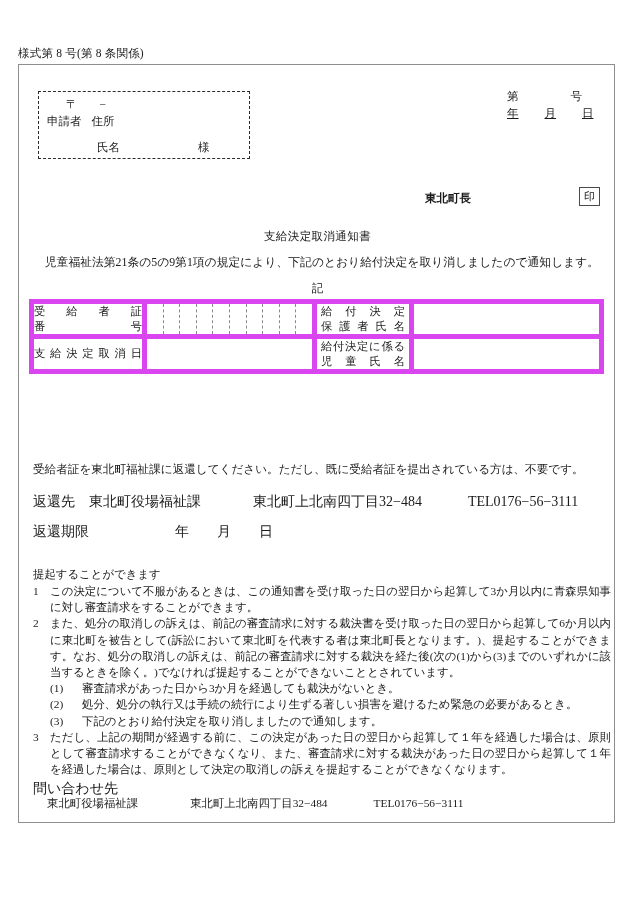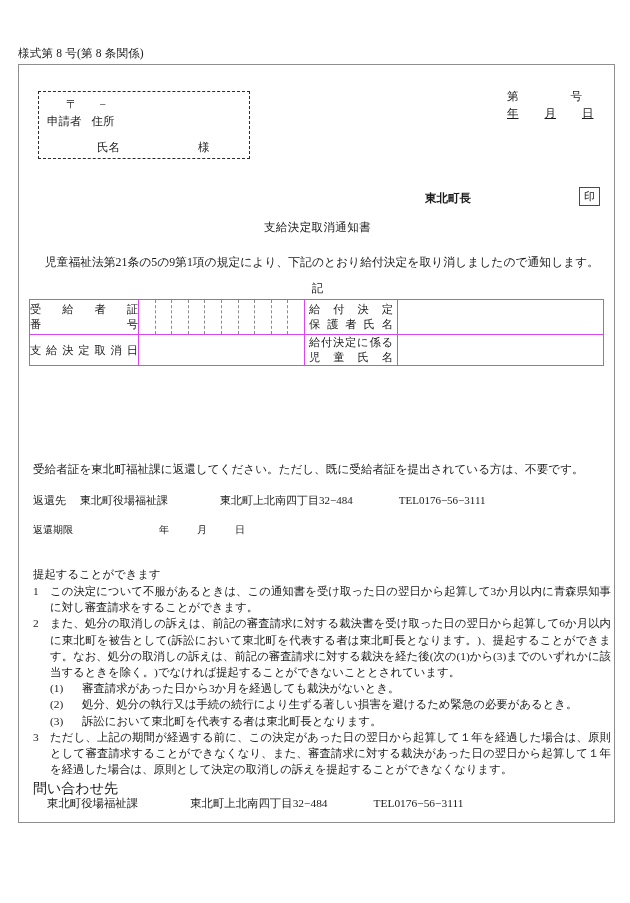--- a/index.html
+++ b/index.html
@@ -112,21 +112,21 @@
     box-sizing: border-box;
     font-size: 11px;
     line-height: 17px;
     text-align: center;
   }
 
   
   .doc-title {
     position: absolute;
     left: 0;
-    top: 155px;
+    top: 164px;
     width: 597px;
     text-align: center;
     font-size: 11.5px;
     letter-spacing: 0.4px;
   }
 
   
   .lead {
     position: absolute;
     left: 14px;
@@ -149,21 +149,21 @@
   
   .main-table {
     position: absolute;
     left: 10px;
     top: 234px;
     width: 575px;
     border-collapse: collapse;
     table-layout: fixed;
   }
   .main-table td {
-    border: 1px solid #d946ef;
+    border: 5px solid #d946ef;
     font-size: 11.3px;
     padding: 0;
     vertical-align: middle;
   }
   .col-lbl  { width: 108px; }
   .col-val1 { width: 165px; }
   .col-lbl2 { width: 92px; }
 
   .lbl-cell {
     text-align: center;
@@ -209,32 +209,32 @@
     position: absolute;
     left: 14px;
     top: 397px;
     font-size: 11.6px;
     white-space: nowrap;
   }
   .return-to {
     position: absolute;
     left: 14px;
     top: 428px;
-    font-size: 11px;
+    font-size: 14px;
     white-space: nowrap;
   }
   .return-to .office { margin-left: 14px; }
   .return-to .addr   { margin-left: 52px; }
   .return-to .tel    { margin-left: 46px; }
 
   .return-due {
     position: absolute;
     left: 14px;
     top: 458px;
-    font-size: 10px;
+    font-size: 14px;
     white-space: nowrap;
   }
   .return-due .y { margin-left: 86px; }
   .return-due .m { margin-left: 28px; }
   .return-due .d { margin-left: 28px; }
 
   
   .appeal-head {
     position: absolute;
     left: 14px;
@@ -395,21 +395,21 @@
       <div class="sub-item">
         <span class="num">(1)</span>
         <span class="txt">審査請求があった日から3か月を経過しても裁決がないとき。</span>
       </div>
       <div class="sub-item">
         <span class="num">(2)</span>
         <span class="txt">処分、処分の執行又は手続の続行により生ずる著しい損害を避けるため緊急の必要があるとき。</span>
       </div>
       <div class="sub-item">
         <span class="num">(3)</span>
-        <span class="txt">訴訟において東北町を代表する者は東北町長となります。</span>
+        <span class="txt">下記のとおり給付決定を取り消しましたので通知します。</span>
       </div>
     </div>
 
     <div class="appeal-item">
       <span class="num">3</span>
       <span class="txt">ただし、上記の期間が経過する前に、この決定があった日の翌日から起算して１年を経過した場合は、原則として審査請求することができなくなり、また、審査請求に対する裁決があった日の翌日から起算して１年を経過した場合は、原則として決定の取消しの訴えを提起することができなくなります。</span>
     </div>
   </div>
 
   <div class="contact-head">問い合わせ先</div>

